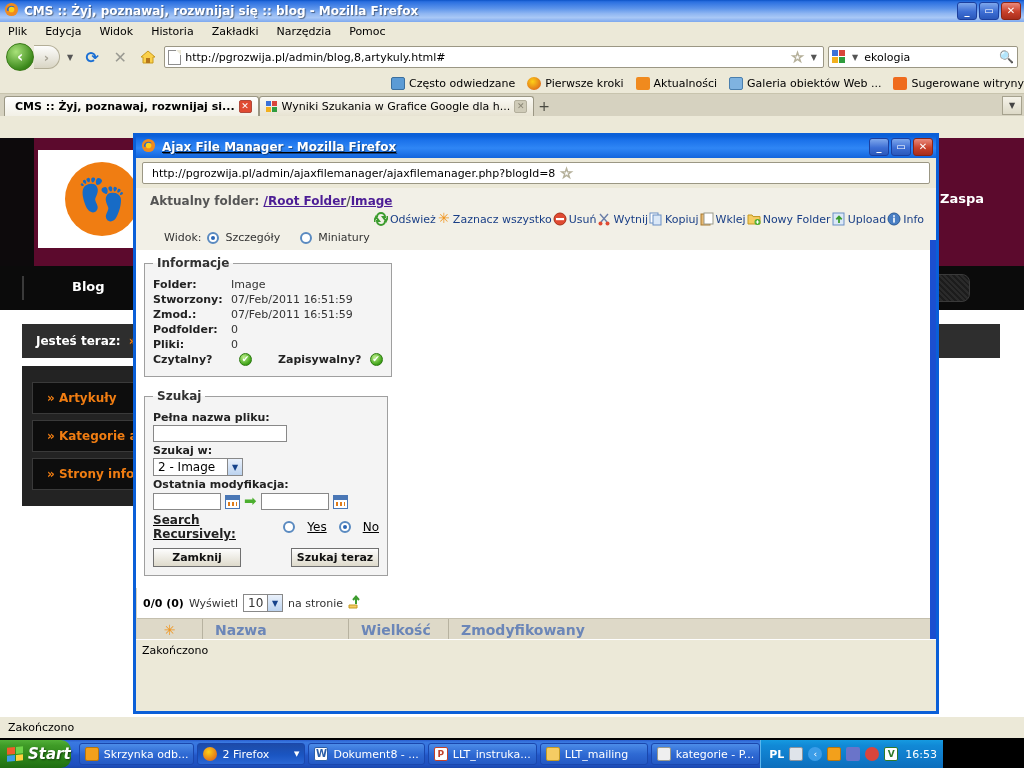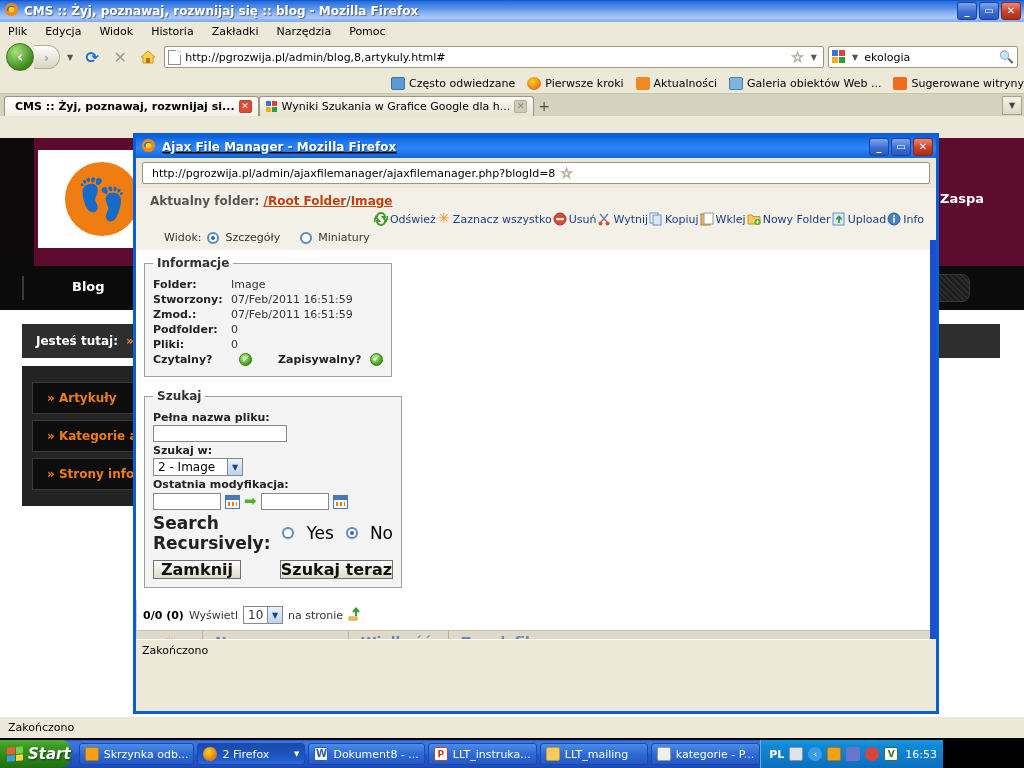--- a/index.html
+++ b/index.html
@@ -127,21 +127,21 @@
     display:flex;align-items:center;padding-left:5px;position:relative;text-decoration:underline;}
   .afm-title .ttl{color:#fff;font-weight:bold;font-size:12px;margin-left:6px;text-shadow:1px 1px 1px rgba(0,0,0,.45);}
   .afm-winbtns{position:absolute;right:3px;top:2px;display:flex;gap:2px;}
   .afm-url{height:30px;background:#ece9d8;display:flex;align-items:center;padding:12px 6px;}
   .afm-urlbox{flex:1;height:22px;background:#fff;border:1px solid #9b9784;display:flex;align-items:center;
     padding:0 4px;gap:5px;border-radius:2px;}
   .afm-body{position:absolute;left:0;top:52px;width:800px;height:472px;background:#fff;overflow:hidden;}
 
   .afm-hdr{background:#f2f0e7;padding:6px 0 0 14px;}
   .aktualny{font-size:12px;font-weight:bold;color:#555;}
-  .aktualny a{color:#c2410c;}
+  .aktualny a{color:#4c1d95;}
   .toolbar{display:flex;justify-content:flex-end;gap:1px;padding:4px 12px 0 0;align-items:center;}
   .tbtn{display:flex;align-items:center;gap:2px;font-size:11px;color:#1a3f86;white-space:nowrap;}
   .tico{width:14px;height:14px;flex:none;position:relative;}
   .widok{display:flex;align-items:center;gap:6px;padding:5px 0 6px 14px;font-size:11px;color:#333;}
   .radio{width:12px;height:12px;border-radius:50%;border:2px solid #5a8ac0;background:#fff;display:inline-block;position:relative;flex:none;}
   .radio.on:after{content:"";position:absolute;left:2px;top:2px;width:4px;height:4px;border-radius:50%;background:#2b66b5;}
 
   .afm-main{display:flex;height:402px;flex-direction:column;}
   .afm-left{width:260px;padding:6px 8px 0 8px;background:#fff;}
   .afm-right{flex:1;background:#fff;border-left:1px solid #d6d2c0;}
@@ -160,24 +160,24 @@
     padding:0 0 0 4px;font-size:12px;min-width:90px;justify-content:space-between;}
   .sel .arw{width:15px;height:16px;background:linear-gradient(to bottom,#eaf1fb,#bcd3ef);border-left:1px solid #888;
     display:flex;align-items:center;justify-content:center;font-size:8px;color:#15428b;}
   .daterow{display:flex;align-items:center;gap:4px;margin-top:2px;}
   .dtin{height:17px;width:68px;border:1px solid #888;background:#fff;}
   .calico{width:15px;height:14px;background:#fff;border:1px solid #4a77b5;position:relative;flex:none;}
   .calico:before{content:"";position:absolute;left:0;top:0;right:0;height:4px;background:#4a77b5;}
   .calico:after{content:"";position:absolute;left:2px;top:6px;right:2px;bottom:2px;
     background:repeating-linear-gradient(to right,#e07c1a,#e07c1a 2px,#fff 2px,#fff 4px);}
   .arrowg{color:#4caf2f;font-size:15px;line-height:1;}
-  .recrow{display:flex;align-items:center;gap:12px;margin-top:3px;font-size:17px;}
+  .recrow{display:flex;align-items:center;gap:12px;margin-top:3px;font-size:12px;text-decoration:underline;}
   .btnrow{display:flex;justify-content:space-between;margin-top:7px;}
   .btn{height:19px;min-width:88px;border:1px solid #707070;background:linear-gradient(to bottom,#fdfdfd,#dedacb);
-    font-size:16px;font-weight:bold;display:flex;align-items:center;justify-content:center;color:#111;}
+    font-size:11px;font-weight:bold;display:flex;align-items:center;justify-content:center;color:#111;}
 
   .pagebar{display:flex;align-items:center;gap:5px;padding:6px 0 6px 6px;font-size:11px;color:#333;background:#fff;}
   .pagebar b{font-size:11px;color:#000;}
   .listhdr{display:flex;height:24px;background:#ded9c8;border-top:1px solid #c4bfae;border-bottom:1px solid #c4bfae;}
   .lh{display:flex;align-items:center;padding-left:12px;font-size:14px;font-weight:bold;color:#6b86b8;
     border-right:1px solid #b7b2a0;}
   .lh.c0{width:66px;justify-content:center;padding-left:0;color:#f0951e;font-size:14px;}
   .lh.c1{width:146px;}
   .lh.c2{width:100px;}
   .lh.c3{flex:1;border-right:none;}
@@ -329,21 +329,21 @@
       <div class="zaspa">Zaspa</div>
 
       <div class="site-nav">
         <span class="sep"></span>
         <span class="blog">Blog</span>
         <span class="pill"></span>
       </div>
       <div class="site-white"></div>
 
       <div class="breadcrumb-bar">
-        <span class="b1">Jesteś tutaj:</span>
+        <span class="b1">Jesteś teraz:</span>
         <span class="b2">»</span>
       </div>
 
       <div class="menu-panel">
         <div class="menu-item">» Artykuły</div>
         <div class="menu-item">» Kategorie artykułów</div>
         <div class="menu-item">» Strony informacyjne</div>
       </div>
     </div>
 

